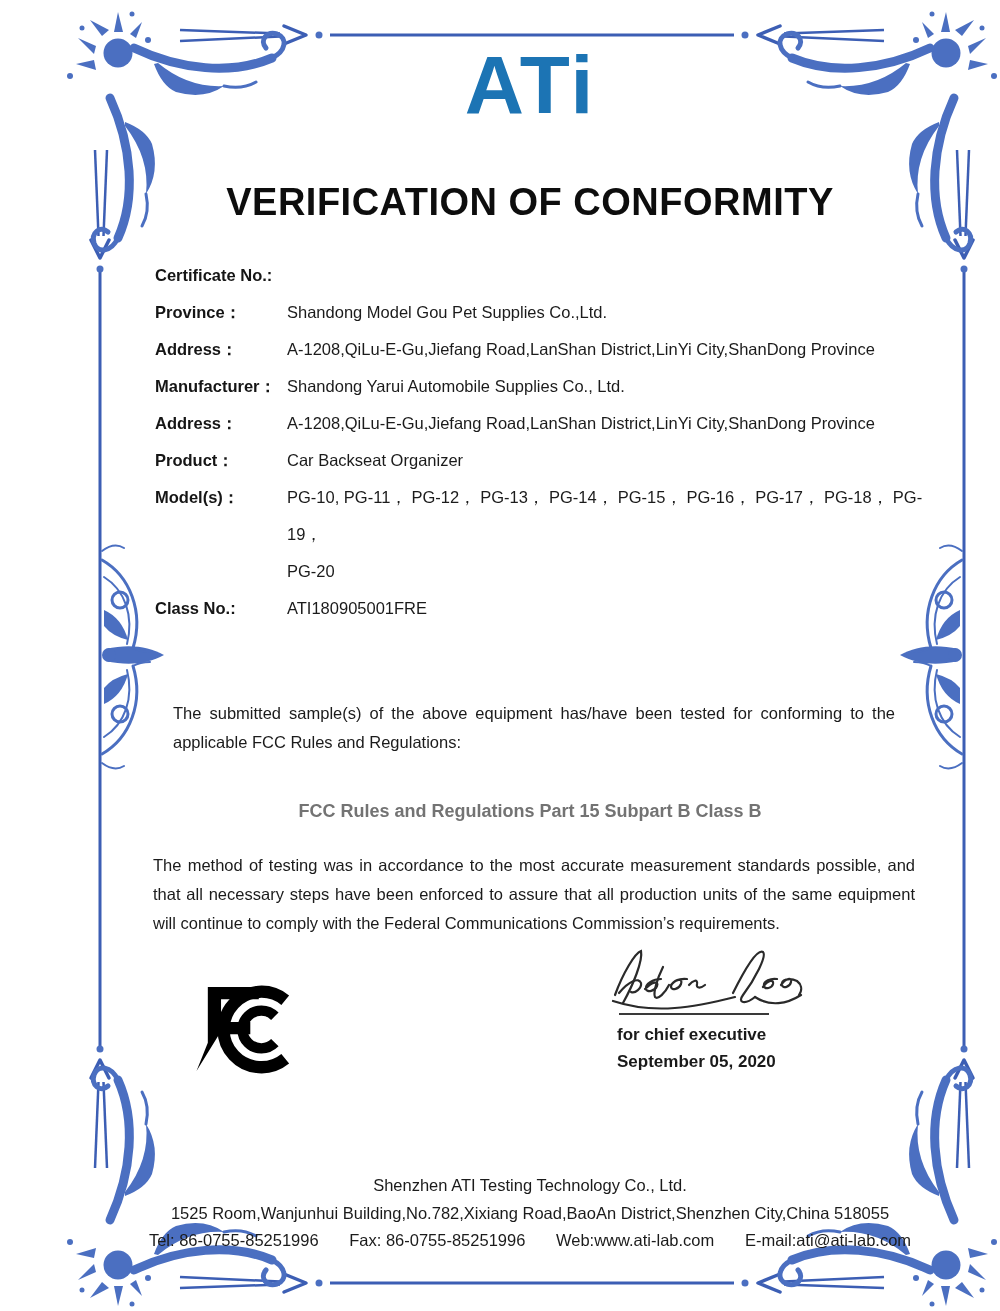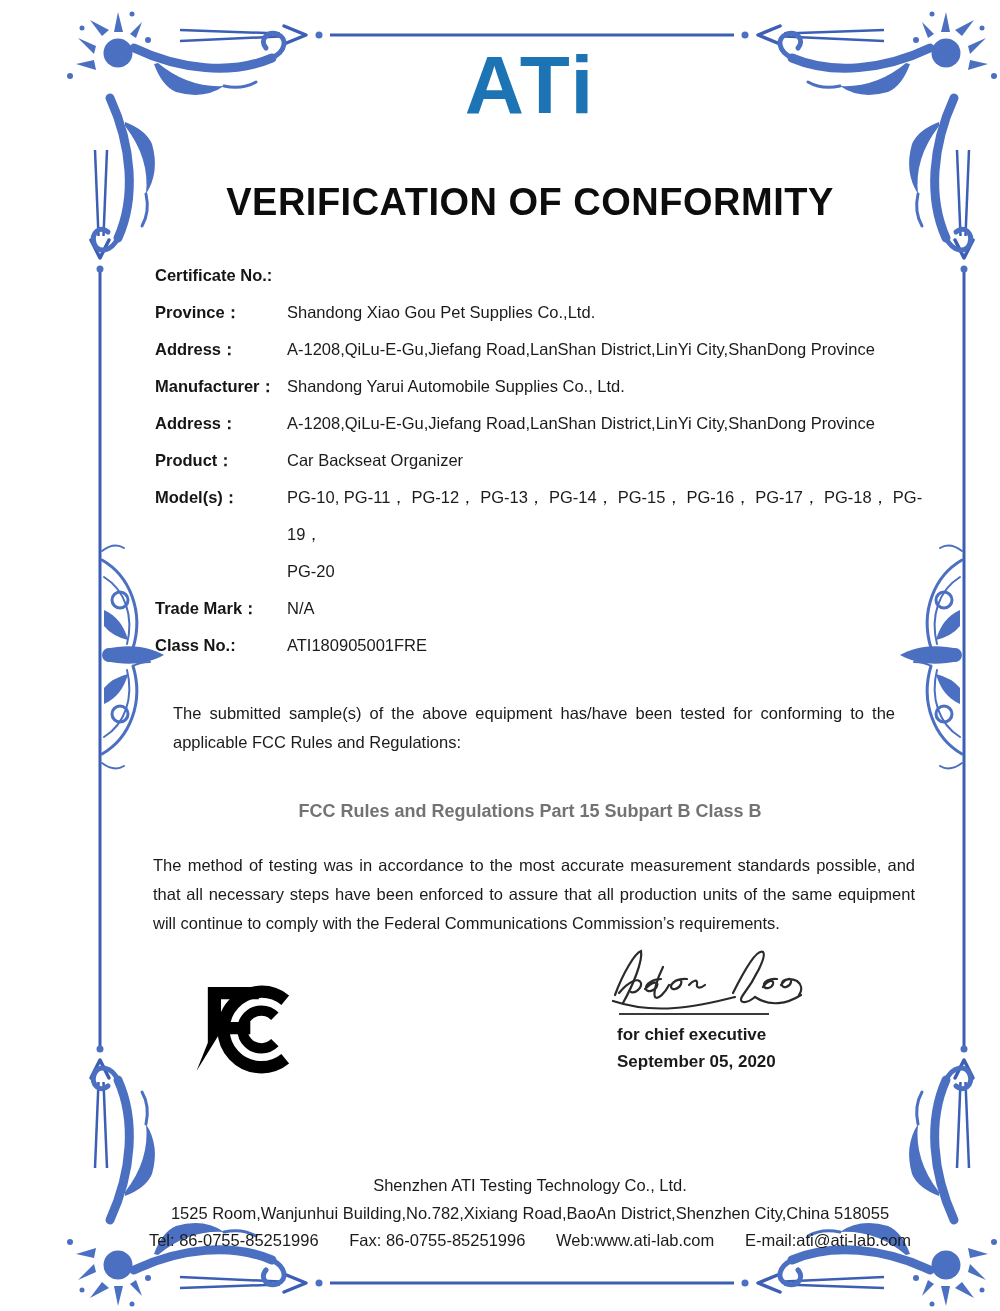--- a/index.html
+++ b/index.html
@@ -113,21 +113,21 @@
     <div class="ati-logo">ATi</div>
 
     <div class="cert-title">VERIFICATION OF CONFORMITY</div>
 
     <div class="fields">
       <div class="frow">
         <div class="fl-label">Certificate No.:</div>
       </div>
       <div class="frow">
         <div class="fl-label">Province：</div>
-        <div class="fv">Shandong Xiao Gou Pet Supplies Co.,Ltd.</div>
+        <div class="fv">Shandong Model Gou Pet Supplies Co.,Ltd.</div>
       </div>
       <div class="frow">
         <div class="fl-label">Address：</div>
         <div class="fv">A-1208,QiLu-E-Gu,Jiefang Road,LanShan District,LinYi City,ShanDong Province</div>
       </div>
       <div class="frow">
         <div class="fl-label">Manufacturer：</div>
         <div class="fv">Shandong Yarui Automobile Supplies Co., Ltd.</div>
       </div>
       <div class="frow">
@@ -135,24 +135,20 @@
         <div class="fv">A-1208,QiLu-E-Gu,Jiefang Road,LanShan District,LinYi City,ShanDong Province</div>
       </div>
       <div class="frow">
         <div class="fl-label">Product：</div>
         <div class="fv">Car Backseat Organizer</div>
       </div>
       <div class="frow">
         <div class="fl-label">Model(s)：</div>
         <div class="fv">PG-10, PG-11， PG-12， PG-13， PG-14， PG-15， PG-16， PG-17， PG-18， PG-19，
 PG-20</div>
-      </div>
-      <div class="frow">
-        <div class="fl-label">Trade Mark：</div>
-        <div class="fv">N/A</div>
       </div>
       <div class="frow">
         <div class="fl-label">Class No.:</div>
         <div class="fv">ATI180905001FRE</div>
       </div>
     </div>
 
     <div class="para1">The submitted sample(s) of the above equipment has/have been tested for conforming to the applicable FCC Rules and Regulations:</div>
     <div class="standard">FCC Rules and Regulations Part 15 Subpart B Class B</div>
     <div class="para2">The method of testing was in accordance to the most accurate measurement standards possible, and that all necessary steps have been enforced to assure that all production units of the same equipment will continue to comply with the Federal Communications Commission’s requirements.</div>

